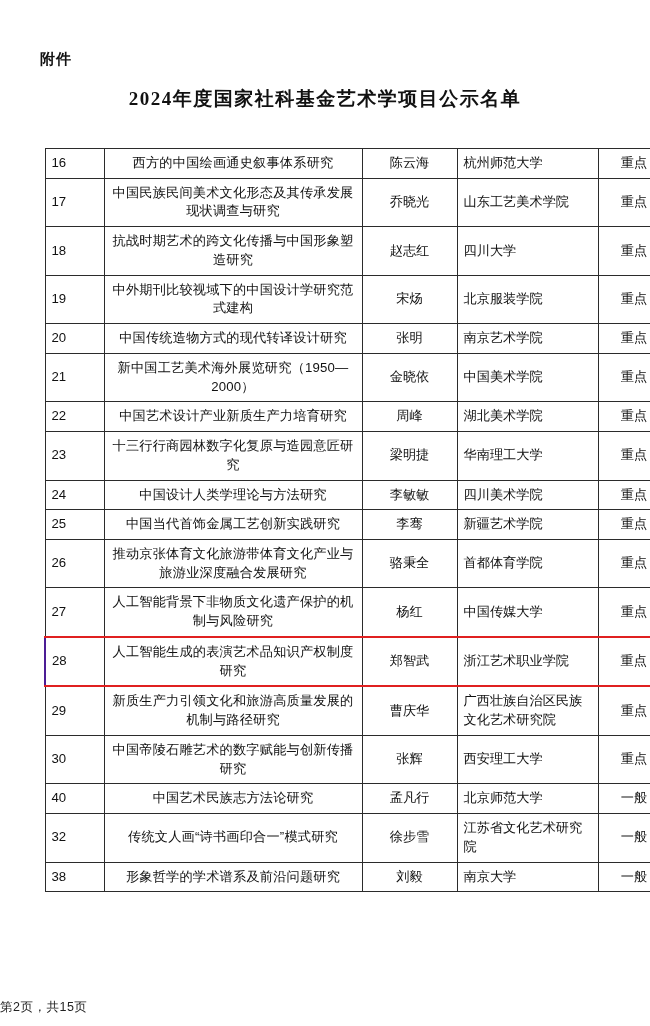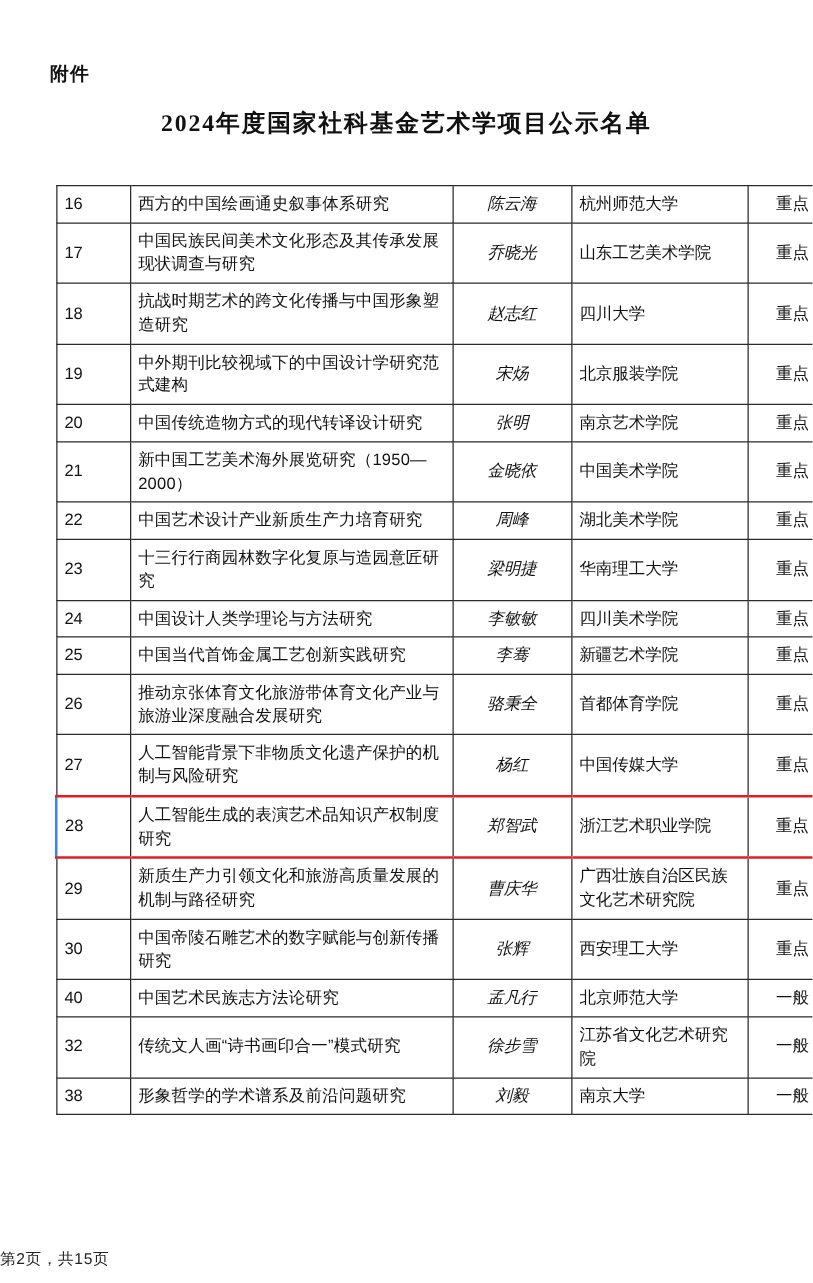--- a/index.html
+++ b/index.html
@@ -55,43 +55,42 @@
     line-height: 1.42;
     padding: 5px 6px;
     vertical-align: middle;
     font-family: "Liberation Sans", sans-serif;
   }
   td.c-no {
     width: 46px;
   }
   td.c-title {
     width: 245px;
-    text-align: left;
+    text-align: center;
     letter-spacing: 0.2px;
   }
   td.c-person {
     width: 82px;
     text-align: center;
-    font-style: italic;
   }
   td.c-org {
     width: 128px;
     text-align: left;
     line-height: 1.35;
   }
   td.c-type {
     width: 59px;
     text-align: center;
   }
   tr.highlight td {
     border-top: 2px solid #e02020;
     border-bottom: 2px solid #e02020;
   }
   tr.highlight td:first-child {
-    border-left: 2px solid #3b82f6;
+    border-left: 2px solid #4c1d95;
   }
   tr.highlight td:last-child {
     border-right: 2px solid #e02020;
   }
   .footer {
     position: absolute;
     left: 0;
     right: 0;
     bottom: 22px;
     text-align: left;

